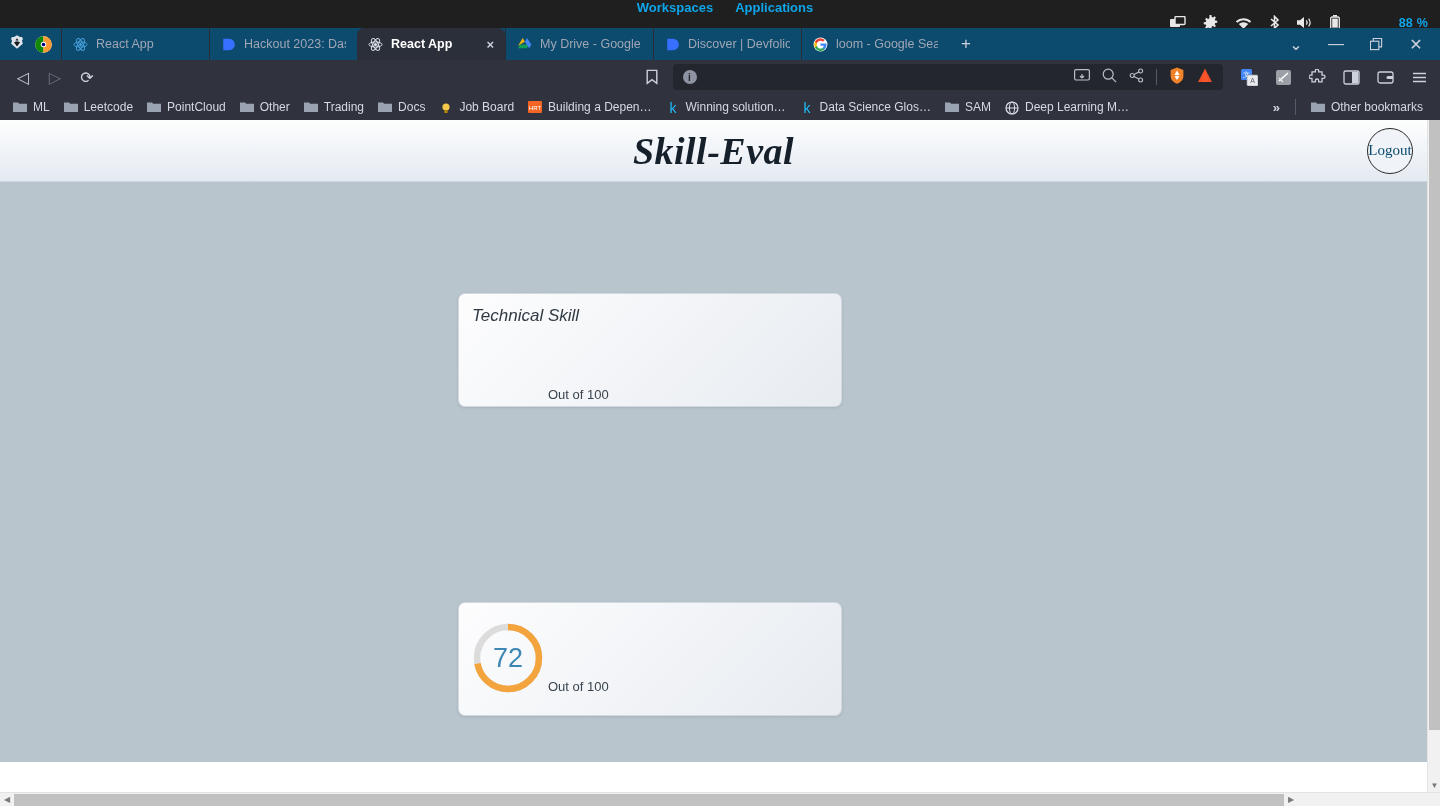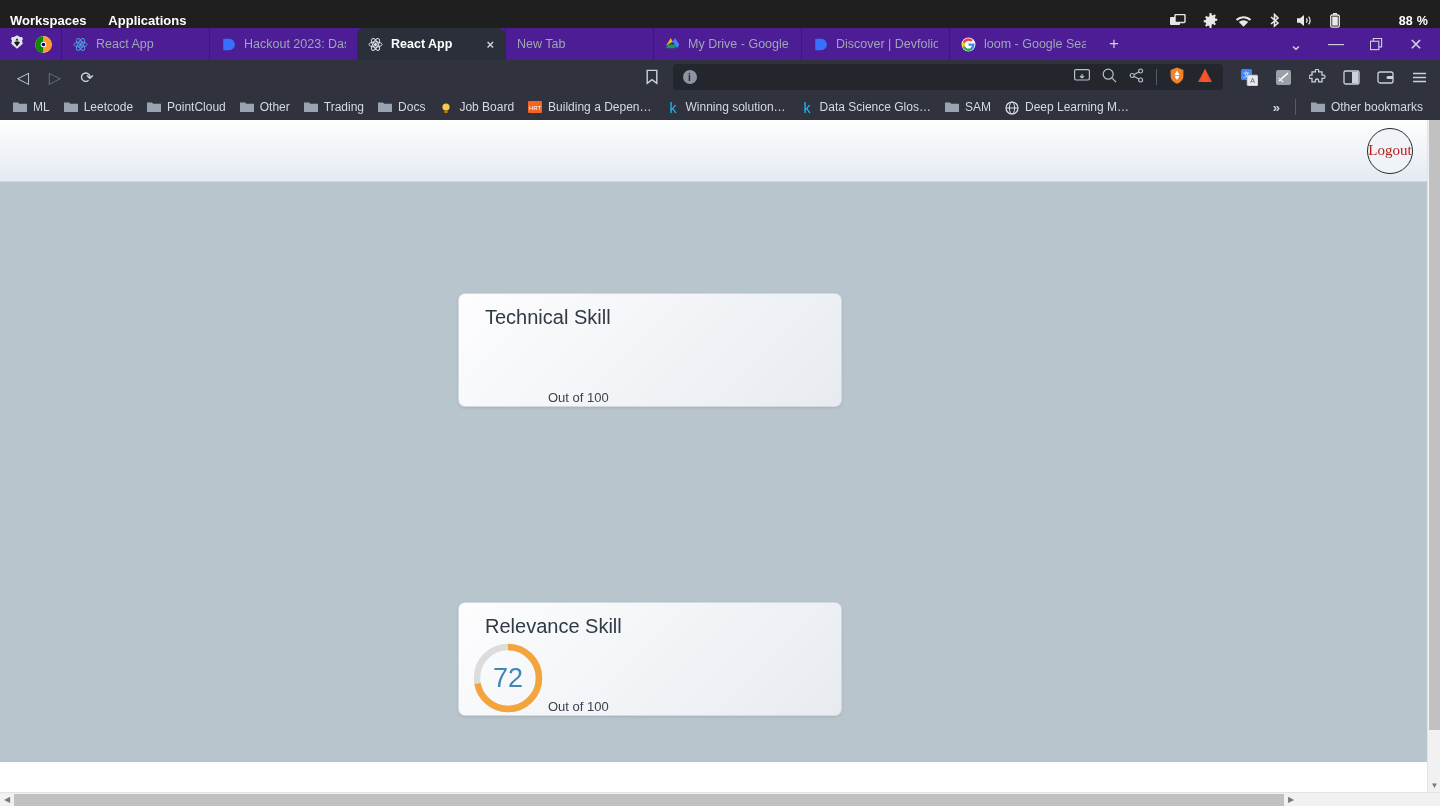--- a/index.html
+++ b/index.html
@@ -7,45 +7,46 @@
     width: 1440px; height: 810px;
     overflow: hidden;
     font-family: "Liberation Sans", sans-serif;
     background: #ffffff;
   }
 
   
   .os-bar {
     height: 28px; width: 100%;
     background: #1f1f1f;
-    display: flex; align-items: flex-end;
-    color: #ffffff;
+    display: flex; align-items: center;
+    color: #0ea5e9;
     font-size: 13px; font-weight: bold;
     position: relative;
+    flex-direction: column;
   }
   .os-left { display: flex; align-items: center; gap: 22px; padding-left: 10px; }
   .os-left > span { cursor: default; }
   .os-center {
     position: absolute; left: 0; right: 0;
     display: flex; justify-content: center; align-items: center; gap: 12px;
     pointer-events: none;
   }
   .os-center > * { pointer-events: auto; }
   .os-dot { width: 6px; height: 6px; border-radius: 50%; background: #d8d8d8; display:inline-block; }
   .os-right {
     margin-left: auto; display: flex; align-items: center; gap: 17px;
     padding-right: 12px;
   }
   .os-right svg { display: block; }
   .os-batt { font-size: 12.5px; font-weight: bold; letter-spacing: .2px; margin-left: 42px; }
 
   
   .tabstrip {
     height: 32px; width: 100%;
-    background: #4c1d95;
+    background: #0c4a6e;
     display: flex; align-items: stretch;
     position: relative;
   }
   .tabstrip-icons { display:flex; align-items:center; gap:10px; padding: 0 9px; }
   .brave-logo { width: 16px; height: 16px; }
   .shield-ico { width: 17px; height: 17px; border-radius: 50%; overflow: hidden; }
   .tab {
     display: flex; align-items: center; gap: 8px;
     padding: 0 11px;
     width: 148px; min-width: 0;
@@ -149,37 +150,38 @@
     color: #16202b; letter-spacing: .5px;
   }
   .logout-btn {
     position: absolute; right: 14px; top: 50%;
     transform: translateY(-50%);
     width: 46px; height: 46px; border-radius: 50%;
     border: 1.6px solid #2a2a2a;
     background: #f0f3f7;
     display: flex; align-items: center; justify-content: center;
     font-family: "Liberation Serif", "DejaVu Serif", serif;
-    font-size: 15px; color: #b91c1c;
+    font-size: 15px; color: #0c4a6e;
     cursor: pointer;
   }
   .content { position: relative; width: 100%; height: 610px; }
 
   .skill-card {
     position: absolute;
     width: 384px; height: 114px;
     background: linear-gradient(135deg, #fdfdfe 0%, #f3f5f8 45%, #e7ebf0 100%);
     border: 1px solid #d2d9e1;
     border-radius: 7px;
     box-shadow: 0 1px 3px rgba(40,55,70,.14);
     padding: 13px 0 0 9px;
   }
   .card-title {
-    font-size: 20px; color: #2f3a44; line-height: 1;
-    margin-left: 17px;
+    font-size: 17px; color: #2f3a44; line-height: 1;
+    margin-left: 4px;
+    font-style: italic;
   }
   .gauge-row { position: relative; height: 84px; }
   .gauge {
     position: absolute; left: 4px; top: 6px;
     width: 72px; height: 72px;
   }
   .gauge svg { display: block; transform: rotate(-90deg); }
   .gauge .val {
     position: absolute; inset: 0;
     display: flex; align-items: center; justify-content: center;
@@ -316,23 +318,20 @@
             <ellipse cx="8" cy="8" rx="7" ry="2.8"></ellipse>
             <ellipse cx="8" cy="8" rx="7" ry="2.8" transform="rotate(60 8 8)"></ellipse>
             <ellipse cx="8" cy="8" rx="7" ry="2.8" transform="rotate(120 8 8)"></ellipse>
           </g>
         </svg>
     </span>
     <span class="tab-label">React App</span>
     <span class="tab-close">×</span>
   </div>
 
-  <div class="tab">
-    <span class="tab-label">New Tab</span>
-  </div>
 
   <div class="tab">
     <span class="favicon">
       <svg width="15" height="14" viewBox="0 0 16 14">
           <path fill="#0f9d58" d="M1 11.6 3.3 7.6h9.4l-2.3 4z"></path>
           <path fill="#4285f4" d="M13 11.6 15.3 7.6 10.7.5 8.4 4.5z"></path>
           <path fill="#fbbc04" d="M3.3 7.6 8.4 4.5 6.1.5 1 9z" opacity=".95"></path>
           <path fill="#ffcf44" d="M1 11.6 6.1.5 3.8.5.7 6z" opacity="0"></path>
         </svg>
     </span>
@@ -554,34 +553,34 @@
           </svg></span>
       <span class="bmlabel">Other bookmarks</span>
     </span>
   </div>
 </div>
 
 <div class="viewport">
   <div class="page">
 
     <div class="app-header">
+      <div class="app-title">Skill-Eval</div>
       <div class="logout-btn">Logout</div>
     </div>
 
     <div class="content">
 
       <div class="skill-card" style="left:458px; top:111px;">
         <div class="card-title">Technical Skill</div>
         <div class="gauge-row">
           <div class="outof">Out of 100</div>
         </div>
       </div>
 
       <div class="skill-card" style="left:458px; top:420px;">
-        <div class="card-title">Relevance Skill</div>
         <div class="gauge-row">
           <div class="gauge">
             <svg width="72" height="72" viewBox="0 0 72 72">
               <circle cx="36" cy="36" r="31" fill="none" stroke="#dcdcdc" stroke-width="6.5"></circle>
               <circle cx="36" cy="36" r="31" fill="none" stroke="#f3a43c" stroke-width="6.5" stroke-linecap="butt" stroke-dasharray="140.24 54.54"></circle>
             </svg>
             <div class="val" style="color: rgb(62, 135, 181);">72</div>
           </div>
           <div class="outof">Out of 100</div>
         </div>

